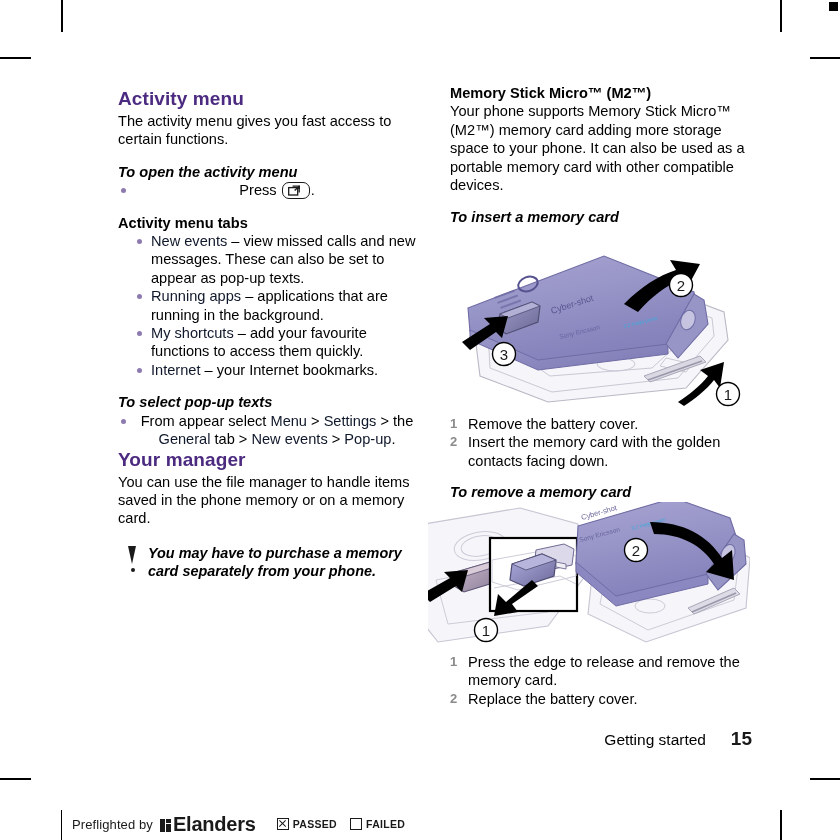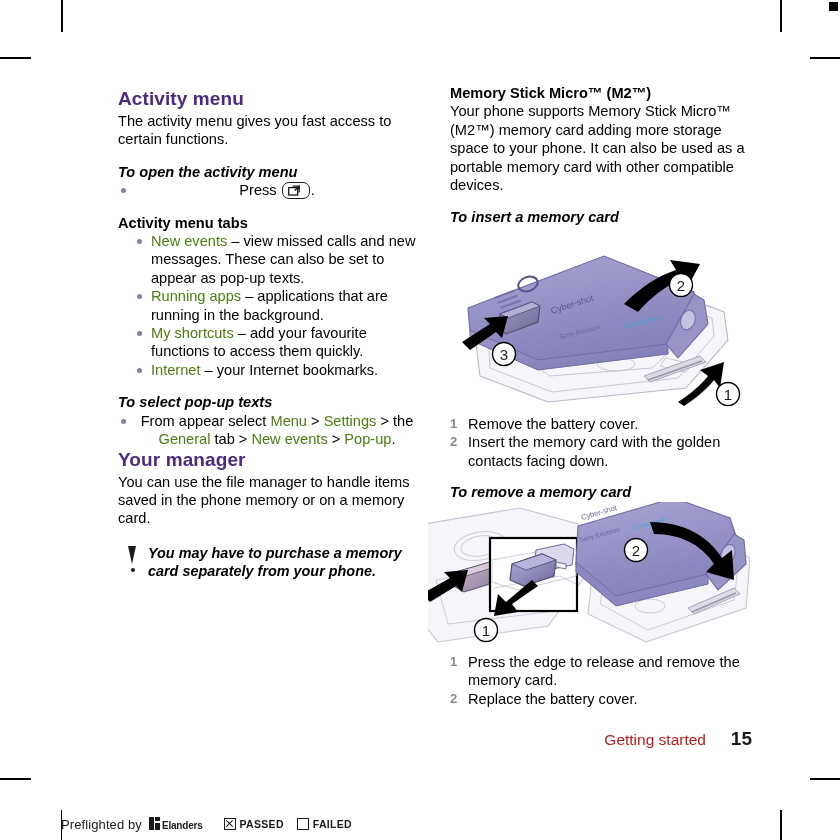--- a/index.html
+++ b/index.html
@@ -69,21 +69,21 @@
   }
   .subhead.tight { margin-top: 13px; }
 
   .minihead {
     font-size: 14.6px;
     font-weight: bold;
     line-height: 18.4px;
     margin: 14px 0 0 0;
   }
 
-  .lnk { color: #4d7c0f; }
+  .lnk { color: #0f172a; }
 
   
   ul.bul {
     list-style: none;
     margin: 0;
     padding: 0;
   }
   ul.bul > li {
     position: relative;
     padding-left: 17px;
@@ -175,27 +175,28 @@
 
   
   .footer {
     position: absolute;
     left: 61px;
     top: 808px;
     height: 32px;
     display: flex;
     align-items: center;
     gap: 7px;
+    padding-left: 11px;
     font-size: 12.5px;
     color: #1a1a1a;
   }
   .footer .pref { font-size: 13px; letter-spacing: .1px; }
   .footer .elanders {
     font-weight: bold;
-    font-size: 10px;
+    font-size: 20px;
     letter-spacing: -0.2px;
     text-align: center;
   }
   .footer .el-logo {
     display: inline-block;
     width: 11px;
     height: 13px;
     position: relative;
     vertical-align: -1px;
     margin-right: 2px;
@@ -248,21 +249,21 @@
     left: 450px;
     top: 728px;
     width: 302px;
     display: flex;
     justify-content: flex-end;
     align-items: baseline;
     gap: 22px;
   }
   .runfoot .label {
     font-size: 15.5px;
-    color: #b91c1c;
+    color: #000000;
   }
   .runfoot .pageno {
     font-size: 19px;
     font-weight: bold;
     color: #1a1a1a;
     min-width: 24px;
     text-align: right;
   }
 
   

